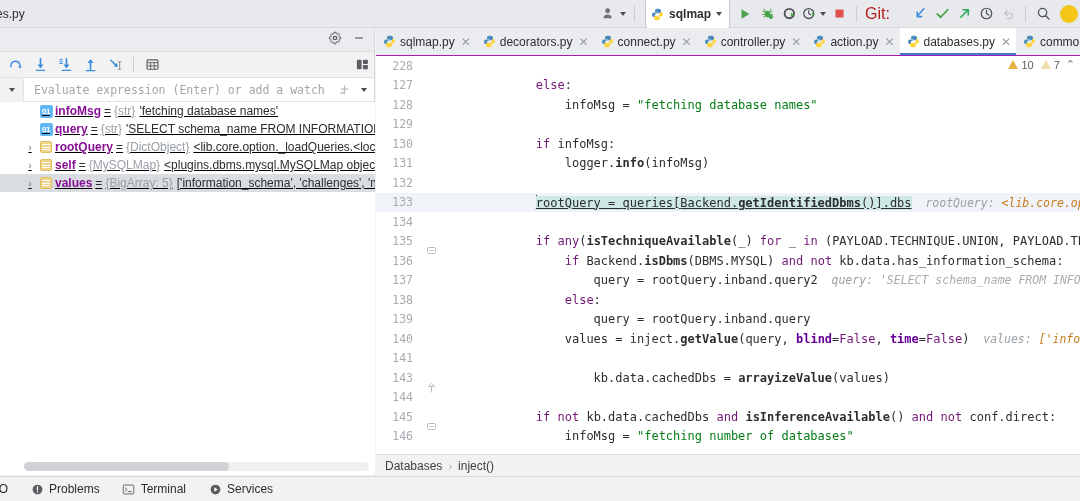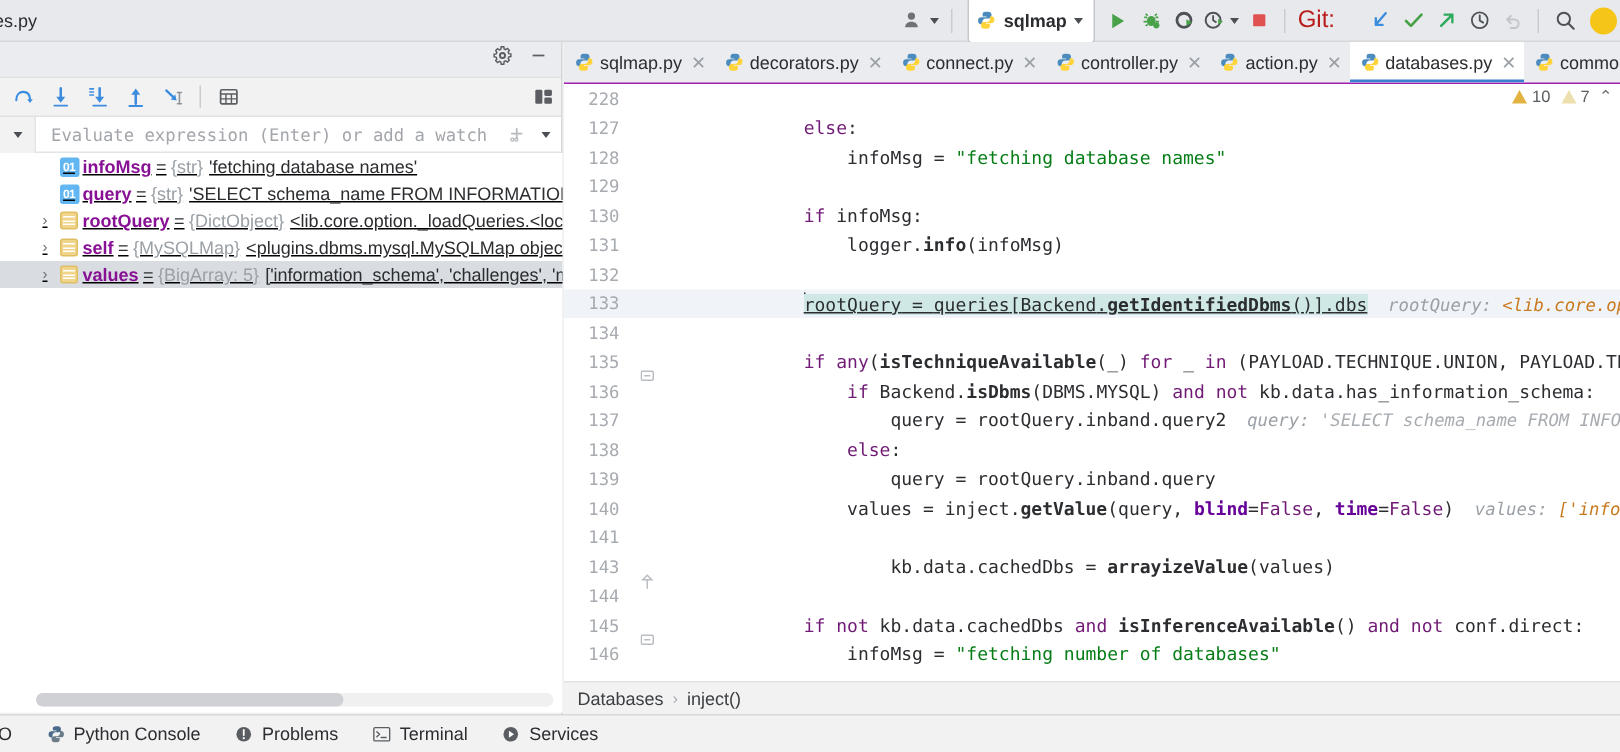--- a/index.html
+++ b/index.html
@@ -676,29 +676,20 @@
     </div>
   </div>
 
   <div class="statusbar" id="statusbar">
       <div class="sb-item first">
         <span>DO</span>
       </div>
       <div class="sb-item">
         <span class="sb-ico">
           <svg width="13" height="13" viewBox="0 0 16 16">
-            <path d="M7.6 1.5C5.6 1.5 5.2 2.4 5.2 3.5v1.4h3v.6H4c-1.3 0-2.3.8-2.3 2.6s.9 2.6 2.2 2.6h1v-1.7c0-1.4 1.2-2.6 2.6-2.6h2.4c1.1 0 1.9-.8 1.9-1.9V3.5c0-1.1-.9-2-2.5-2z" fill="#4b6b8a"></path>
-            <path d="M8.4 14.5c2 0 2.4-.9 2.4-2v-1.4h-3v-.6H12c1.3 0 2.3-.8 2.3-2.6s-.9-2.6-2.2-2.6h-1v1.7c0 1.4-1.2 2.6-2.6 2.6H6.1c-1.1 0-1.9.8-1.9 1.9v1c0 1.1.9 2 2.5 2z" fill="#6b7d8a"></path>
-          </svg>
-        </span>
-        <span>Python Console</span>
-      </div>
-      <div class="sb-item">
-        <span class="sb-ico">
-          <svg width="13" height="13" viewBox="0 0 16 16">
             <circle cx="8" cy="8" r="6" fill="#5a5d61"></circle>
             <path d="M8 4.5v4.2" stroke="#fff" stroke-width="1.5" stroke-linecap="round"></path>
             <circle cx="8" cy="11.2" r="0.9" fill="#fff"></circle>
           </svg>
         </span>
         <span>Problems</span>
       </div>
       <div class="sb-item">
         <span class="sb-ico">
           <svg width="13" height="13" viewBox="0 0 16 16">

